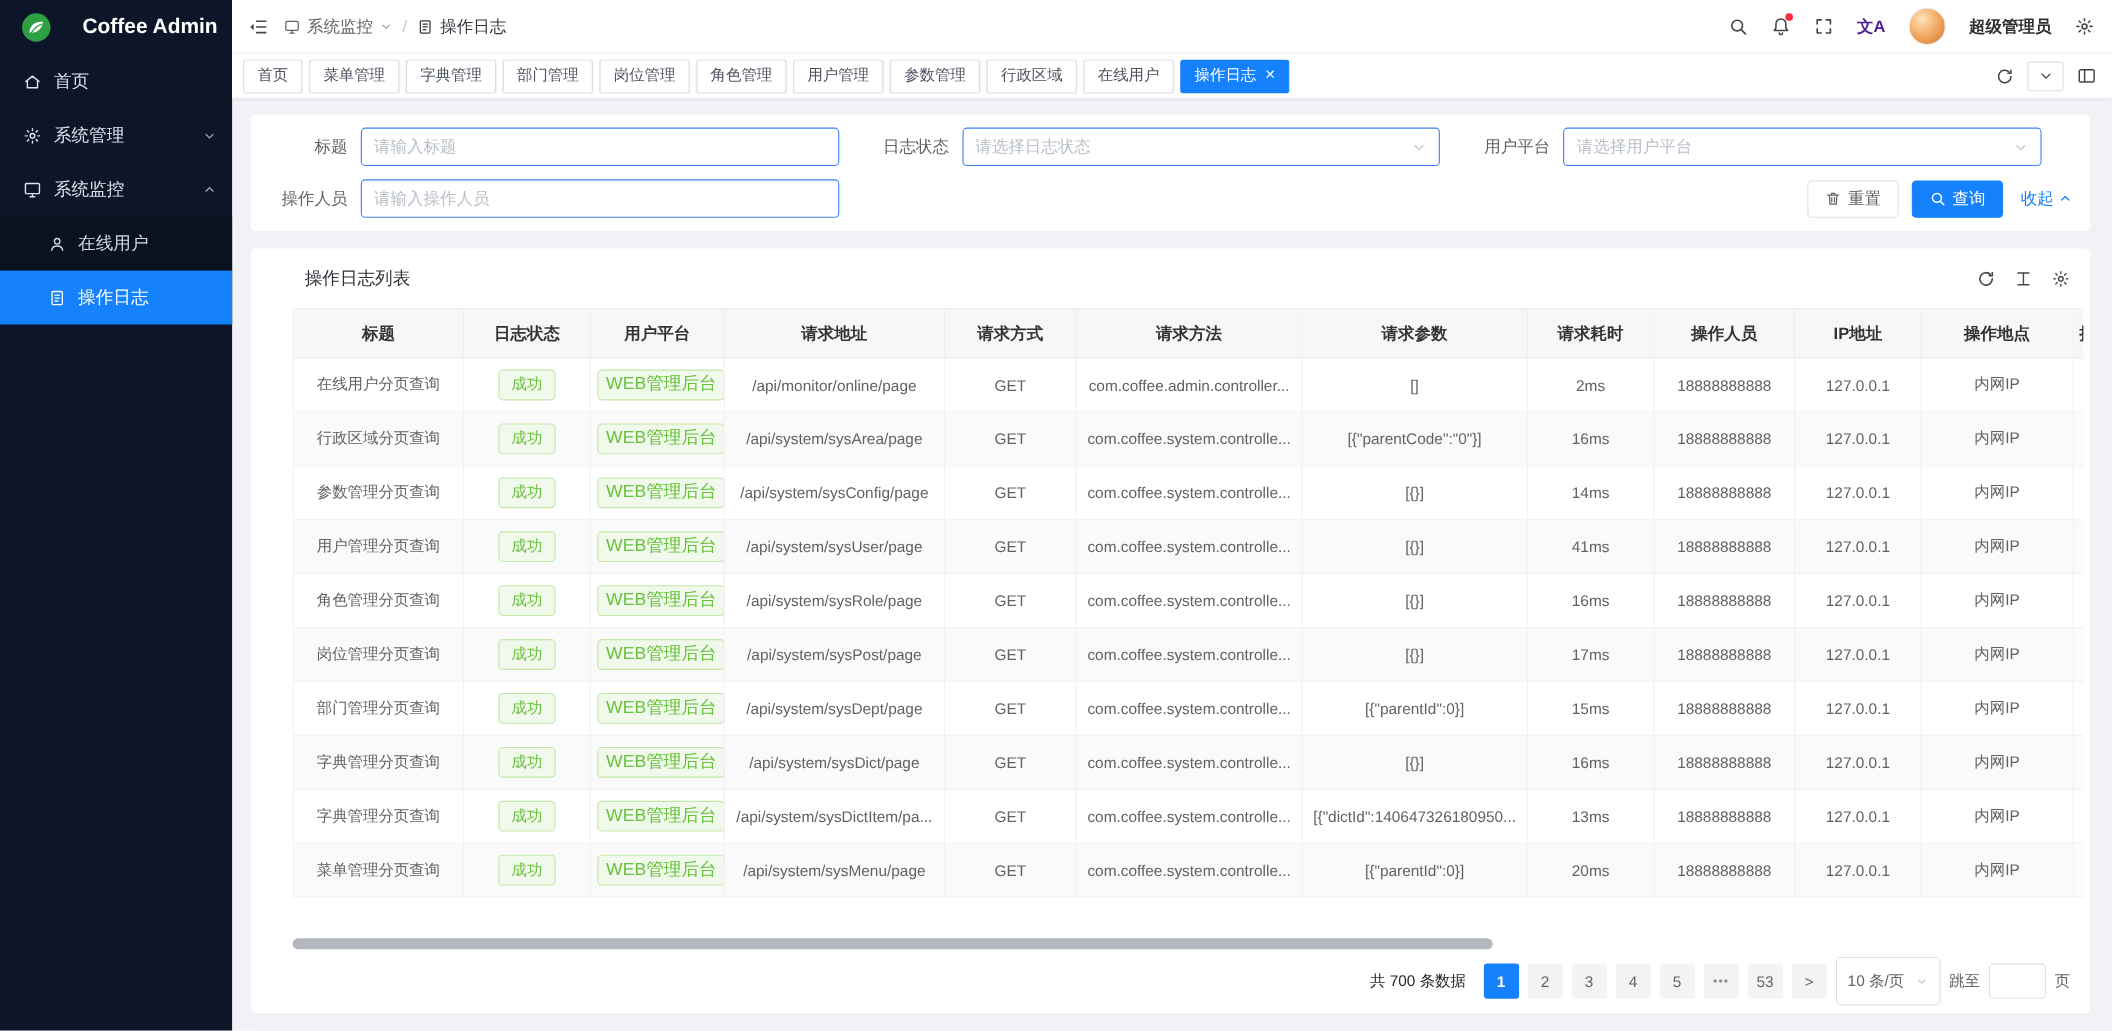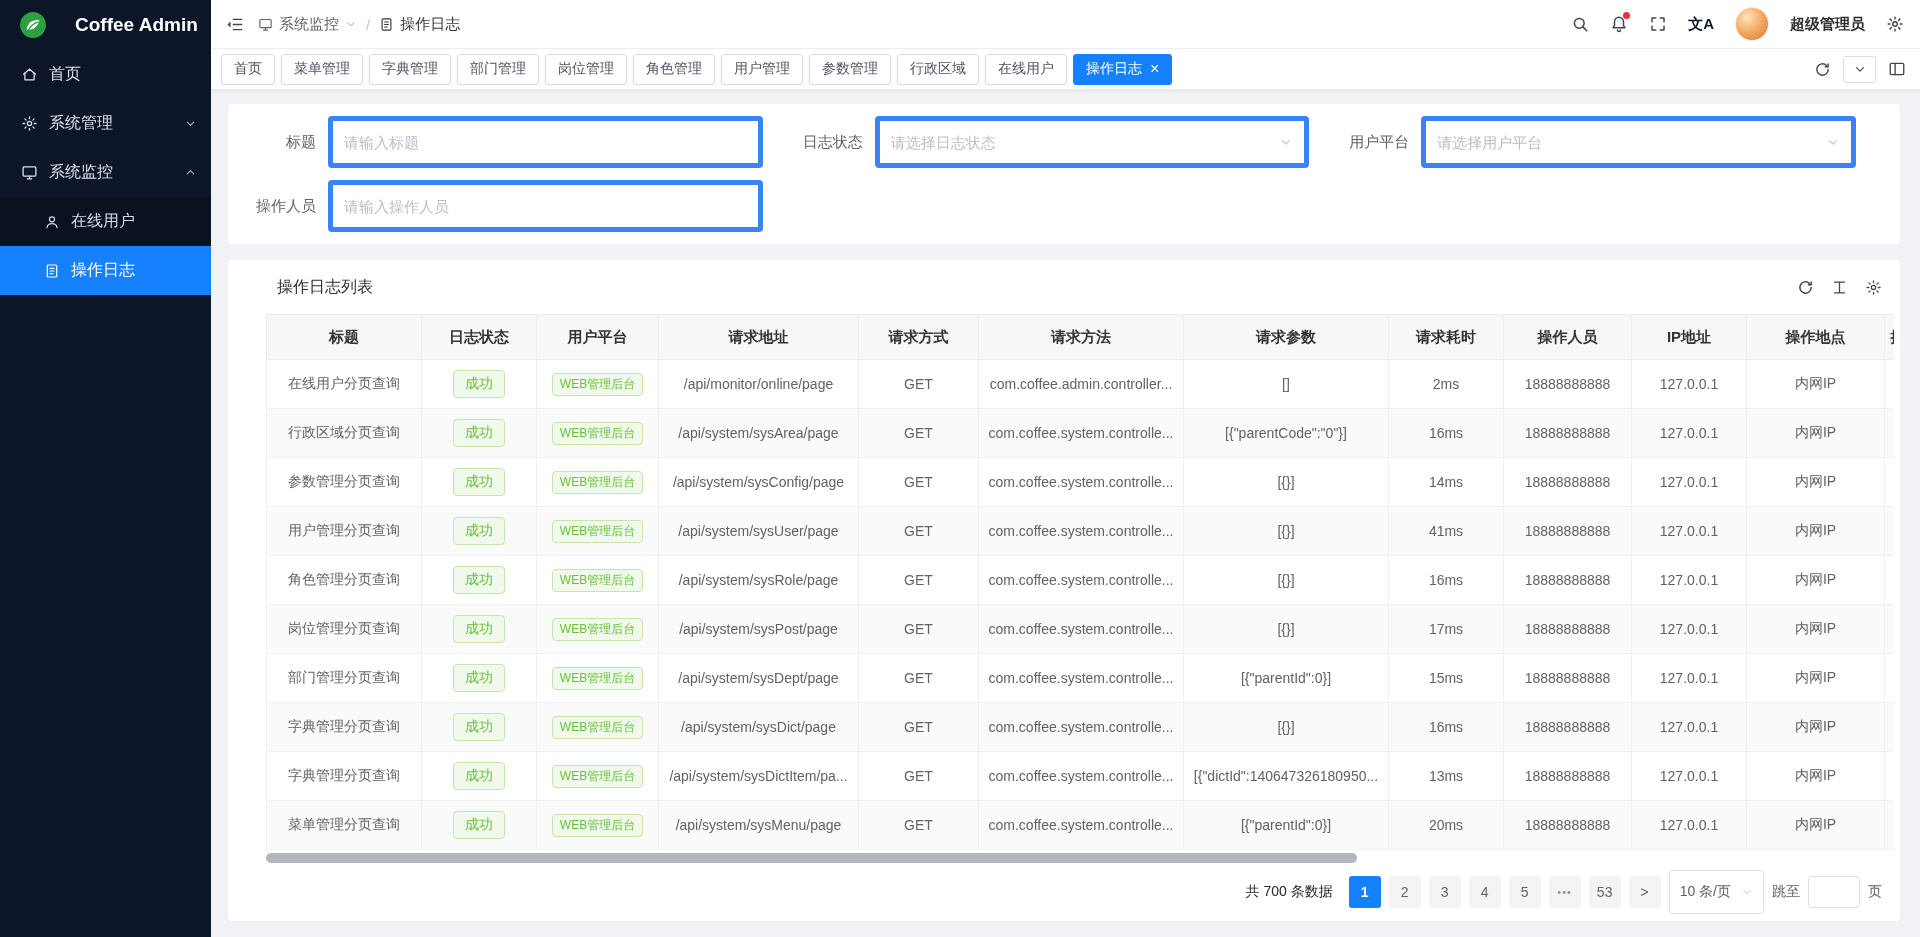--- a/index.html
+++ b/index.html
@@ -28,42 +28,42 @@
   .topbar-left { display:flex; align-items:center; gap:14px; }
   .icon-btn { display:inline-flex; align-items:center; justify-content:center; color:#41454c; cursor:pointer; background:none; border:none; padding:0; font-family:inherit; }
   .breadcrumb { display:flex; align-items:center; gap:9px; font-size:15px; color:#606266; }
   .crumb { display:flex; align-items:center; gap:6px; }
   .crumb .arrow { color:#9aa0aa; }
   .crumb-sep { color:#c0c4cc; }
   .crumb.current { color:#33363c; }
   .topbar-right { display:flex; align-items:center; gap:21px; }
   .bell-wrap { position:relative; }
   .bell-dot { position:absolute; top:-3px; right:-2px; width:7px; height:7px; border-radius:50%; background:#f52f3e; }
-  .txt-icon { font-size:15px; color:#0f172a; font-weight:bold; }
+  .txt-icon { font-size:15px; color:#4c1d95; font-weight:bold; }
   .avatar { width:34px; height:34px; border-radius:50%; border:1px solid #ececec;
             background:radial-gradient(circle at 35% 30%, #ffe3b8, #f0a25a 55%, #d27b33); }
   .username { font-size:15px; color:#2d2f33; font-weight:bold; cursor:pointer; }
 
   
   .tabbar { height:41px; background:#fff; display:flex; align-items:center; padding-left:10px; border-bottom:1px solid #e9ebef; box-shadow:0 1px 3px rgba(0,21,41,.06); }
   .tab-list { flex:1; display:flex; align-items:center; gap:6px; overflow:hidden; }
   .tab { height:31px; display:flex; align-items:center; padding:0 12px; border:1px solid #d8dce4; border-radius:3px; background:#fff; font-size:14px; color:#4e5360; cursor:pointer; flex-shrink:0; box-shadow:0 1px 2px rgba(0,0,0,.05); }
   .tab.active { background:#1681fd; border-color:#1681fd; color:#fff; }
   .tab-close { margin-left:8px; font-size:16px; line-height:1; }
   .tab-tools { display:flex; align-items:center; gap:12px; padding:0 14px 0 10px; }
   .tool-box { width:33px; height:27px; border:1px solid #dcdfe6; border-radius:3px; display:inline-flex; align-items:center; justify-content:center; color:#41454c; background:#fff; cursor:pointer; }
 
   
   .content { flex:1; display:flex; flex-direction:column; padding:14px 20px 0 17px; min-height:0; }
 
   .filter-card { background:#fff; border-radius:4px; padding:12px 16px; }
   .filter-grid { display:grid; grid-template-columns:1fr 1fr 1fr; row-gap:12px; }
   .field { display:flex; align-items:center; padding-right:28px; }
   .field-label { width:84px; min-width:84px; text-align:right; padding-right:12px; color:#606266; font-size:15px; white-space:nowrap; }
-  .control { flex:1; height:52px; border:5px solid #3b82f6; border-radius:4px; display:flex; align-items:center; padding:0 11px; background:#fff; }
+  .control { flex:1; height:35px; border:1px solid #3b82f6; border-radius:4px; display:flex; align-items:center; padding:0 11px; background:#fff; }
   .control input { flex:1; border:none; outline:none; font-size:15px; color:#333; font-family:inherit; background:transparent; min-width:0; }
   .control input::placeholder { color:#b9bfc8; }
   .control .arrow { color:#c0c4cc; }
   .filter-actions { grid-column:2 / 4; display:flex; align-items:center; justify-content:flex-end; gap:12px; }
   .btn { height:34px; display:inline-flex; align-items:center; gap:6px; padding:0 15px; border-radius:4px; font-size:15px; cursor:pointer; font-family:inherit; }
   .btn-plain { background:#fff; border:1px solid #dcdfe6; color:#606266; }
   .btn-primary { background:#1681fd; border:1px solid #1681fd; color:#fff; }
   .collapse-link { display:inline-flex; align-items:center; gap:4px; color:#1681fd; font-size:15px; cursor:pointer; margin-left:4px; white-space:nowrap; }
 
   
@@ -71,21 +71,21 @@
   .card-header { height:54px; display:flex; align-items:center; justify-content:space-between; padding:0 18px 0 17px; }
   .card-title { font-size:16px; color:#2b2f36; }
   .card-tools { display:flex; align-items:center; gap:17px; color:#35383d; }
 
   .table-wrap { margin:0 6px; overflow:hidden; }
   table.log-table { border-collapse:collapse; table-layout:fixed; width:1660px; }
   .log-table th { height:45px; background:#f6f7f9; border:1px solid #ebedf1; font-size:15px; font-weight:bold; color:#333; text-align:center; padding:0 6px; white-space:nowrap; overflow:hidden; }
   .log-table td { height:49px; border:1px solid #f0f1f4; font-size:14px; color:#606266; text-align:center; padding:0 6px; white-space:nowrap; overflow:hidden; text-overflow:ellipsis; }
   .log-table tr.striped td { background:#fafafa; }
   .tag { display:inline-block; padding:4px 11px; font-size:14px; line-height:1.25; color:#67c23a; background:#f0f9eb; border:1px solid #c2e7a8; border-radius:4px; }
-  .tag-sm { font-size:12px; padding:3px 7px; }
+  .tag-sm { font-size:16px; padding:3px 7px; }
   th.fixed-col, td.fixed-col { border-left:1px solid #e4e7ec; box-shadow:-7px 0 7px -5px rgba(0,0,0,.13); padding:0 2px; }
   .eye-btn { color:#1681fd; cursor:pointer; display:inline-flex; vertical-align:middle; }
 
   .tbl-spacer { flex:1; }
   .hscroll { height:10px; margin:0 6px 6px; }
   .hscroll-thumb { width:67%; height:10px; border-radius:6px; background:#b3b7bd; cursor:pointer; }
 
   
   .pagination { height:52px; display:flex; align-items:center; justify-content:flex-end; gap:8px; padding:0 18px 6px 0; font-size:14px; }
   .pg-total { margin-right:8px; color:#24272c; }
@@ -307,20 +307,42 @@
                   <path d="M6 9.5l6 6 6-6"></path>
                 </svg>
             </div>
           </div>
           <div class="field">
             <label class="field-label">操作人员</label>
             <div class="control">
               <input placeholder="请输入操作人员" style="">
             </div>
           </div>
+          <div class="filter-actions">
+            <button class="btn btn-plain">
+              <svg viewBox="0 0 24 24" width="15" height="15" fill="none" stroke="currentColor" stroke-width="1.8" stroke-linecap="round" stroke-linejoin="round">
+                  <path d="M4 7h16M9.5 7V4.5h5V7M6.5 7l.9 13h9.2l.9-13"></path>
+                  <path d="M10 10.5v6.5M14 10.5v6.5"></path>
+                </svg>
+              <span>重置</span>
+            </button>
+            <button class="btn btn-primary">
+              <svg viewBox="0 0 24 24" width="15" height="15" fill="none" stroke="currentColor" stroke-width="2.2" stroke-linecap="round">
+                  <circle cx="11" cy="11" r="6.5"></circle>
+                  <path d="M16.2 16.2 21 21"></path>
+                </svg>
+              <span>查询</span>
+            </button>
+            <a class="collapse-link">
+              <span>收起</span>
+              <svg viewBox="0 0 24 24" width="13" height="13" fill="none" stroke="currentColor" stroke-width="2.2" stroke-linecap="round" stroke-linejoin="round">
+                  <path d="M6 14.5l6-6 6 6"></path>
+                </svg>
+            </a>
+          </div>
         </div>
       </section>
 
       <section class="table-card">
         <div class="card-header">
           <span class="card-title">操作日志列表</span>
           <div class="card-tools">
             <button class="icon-btn">
               <svg viewBox="0 0 24 24" width="17" height="17" fill="none" stroke="currentColor" stroke-width="2" stroke-linecap="round">
                   <path d="M20 12a8 8 0 1 1-2.4-5.7"></path>

